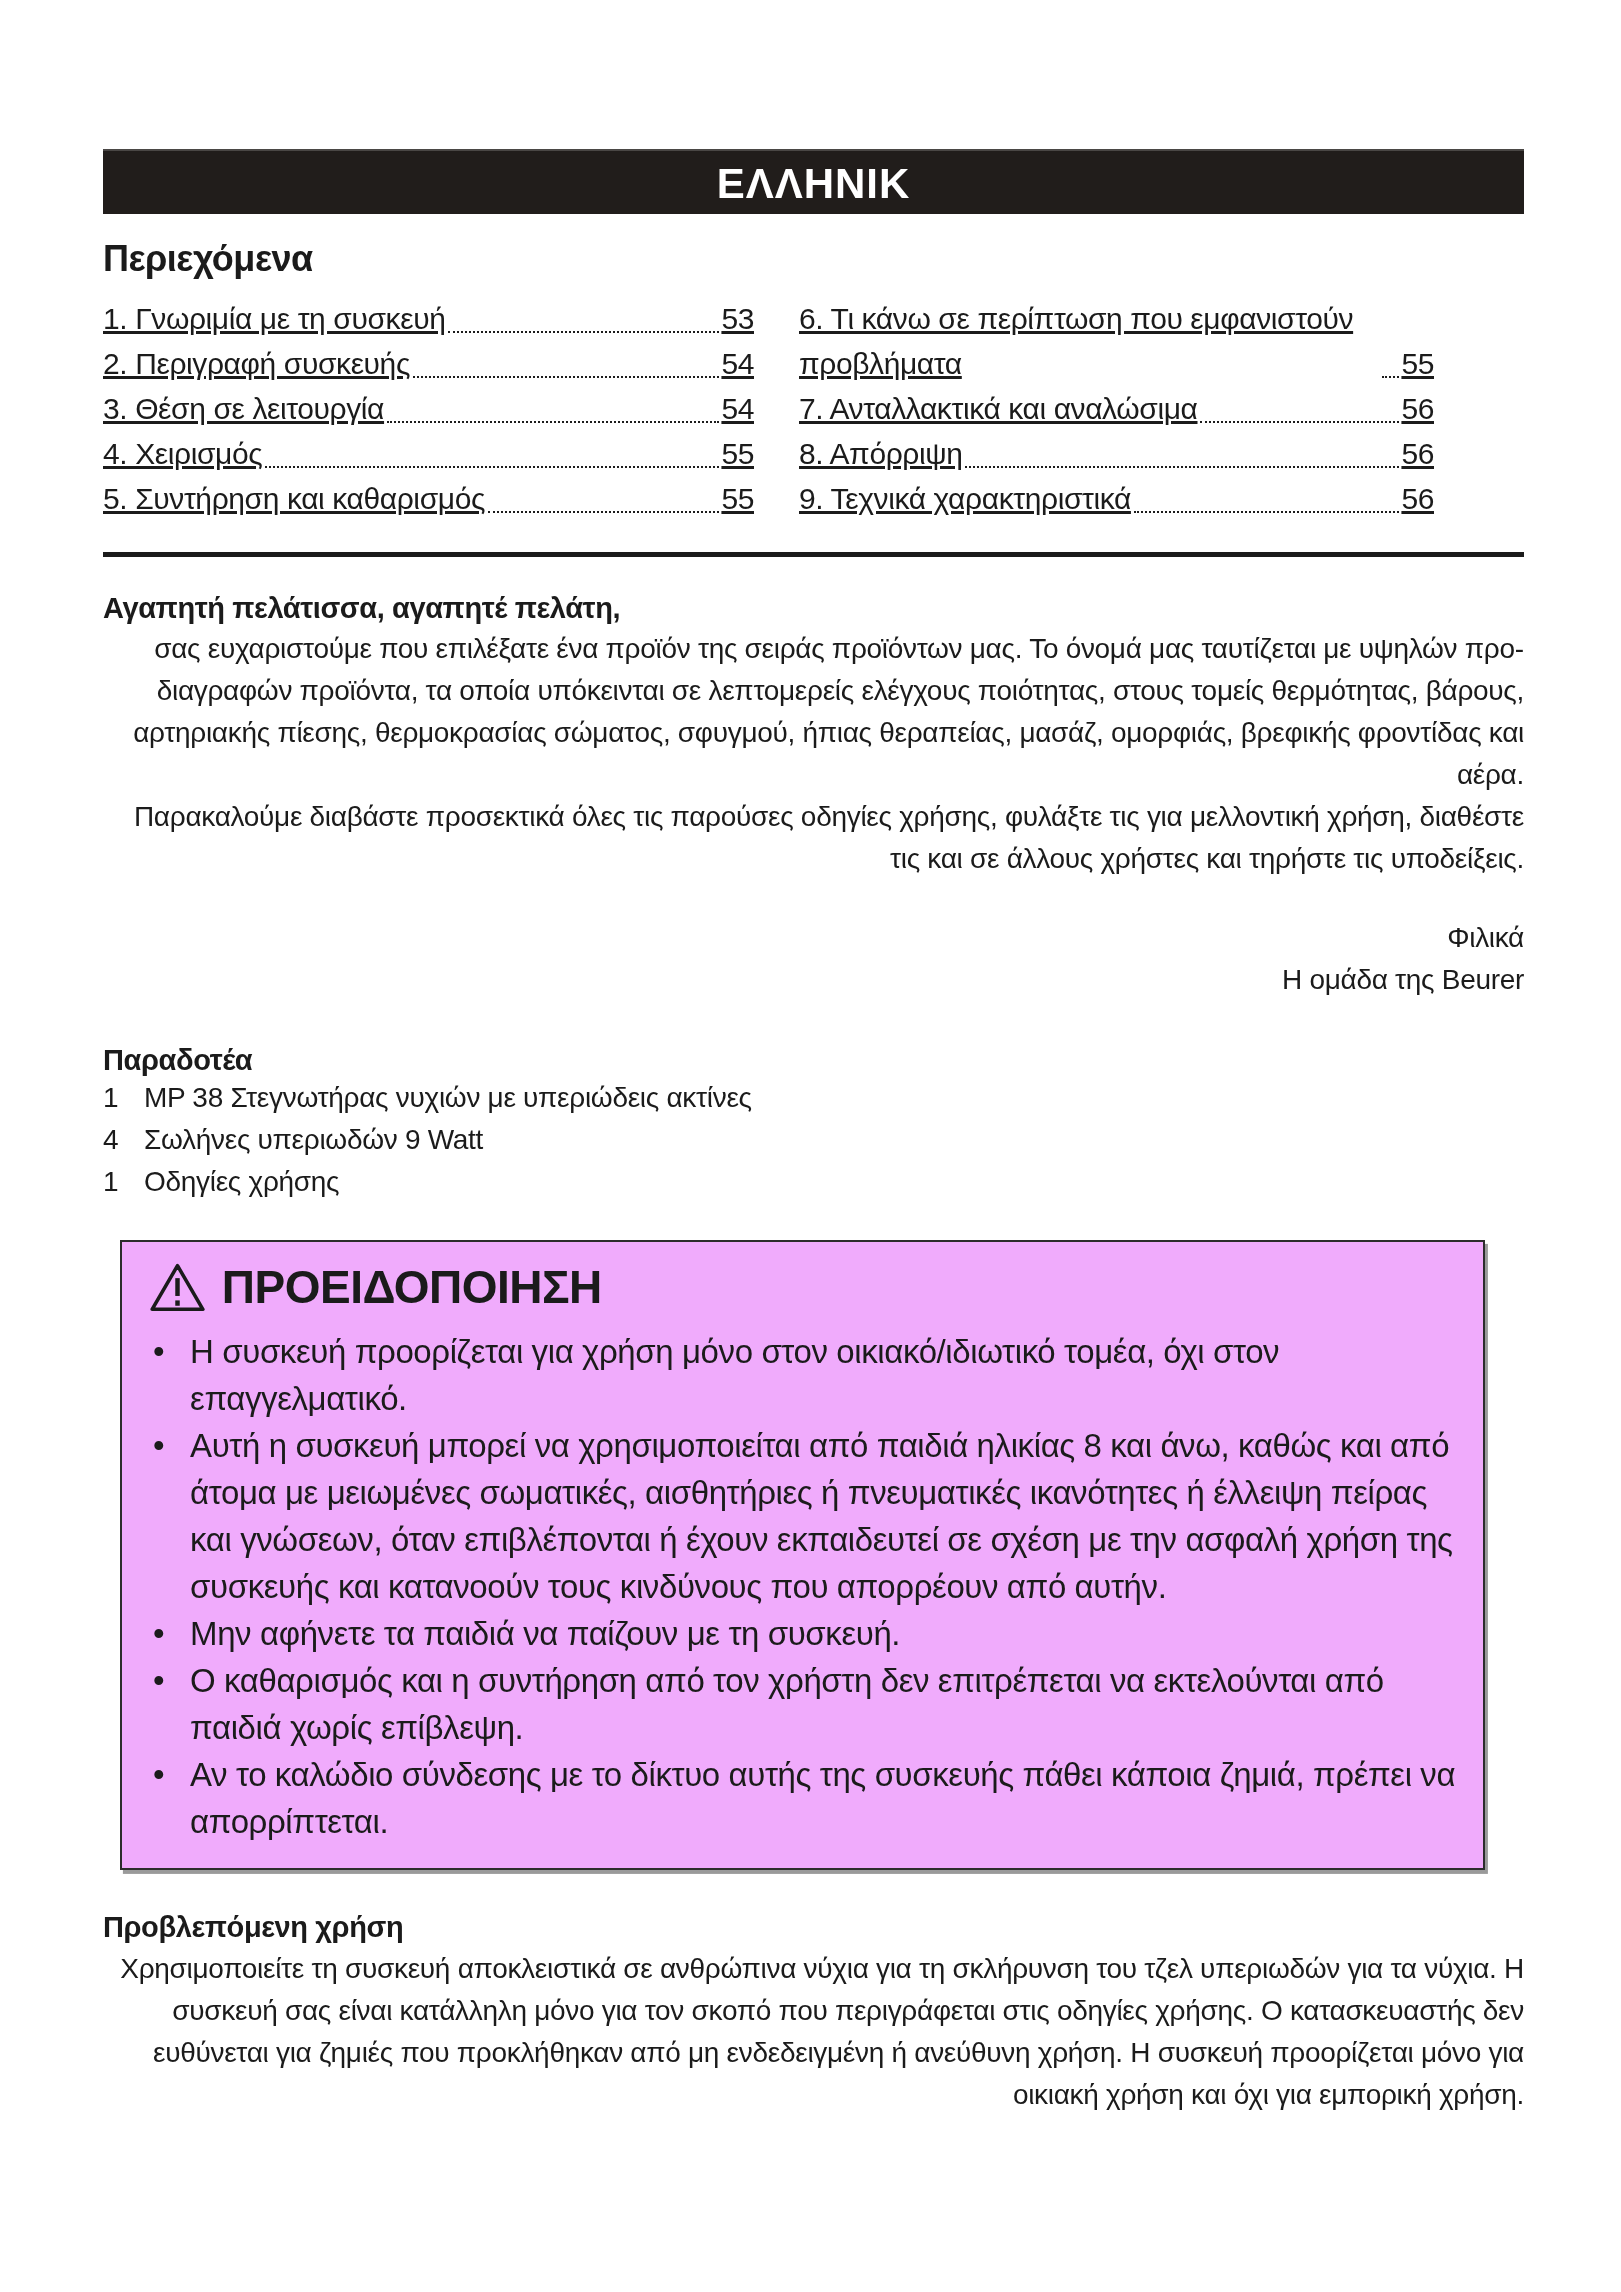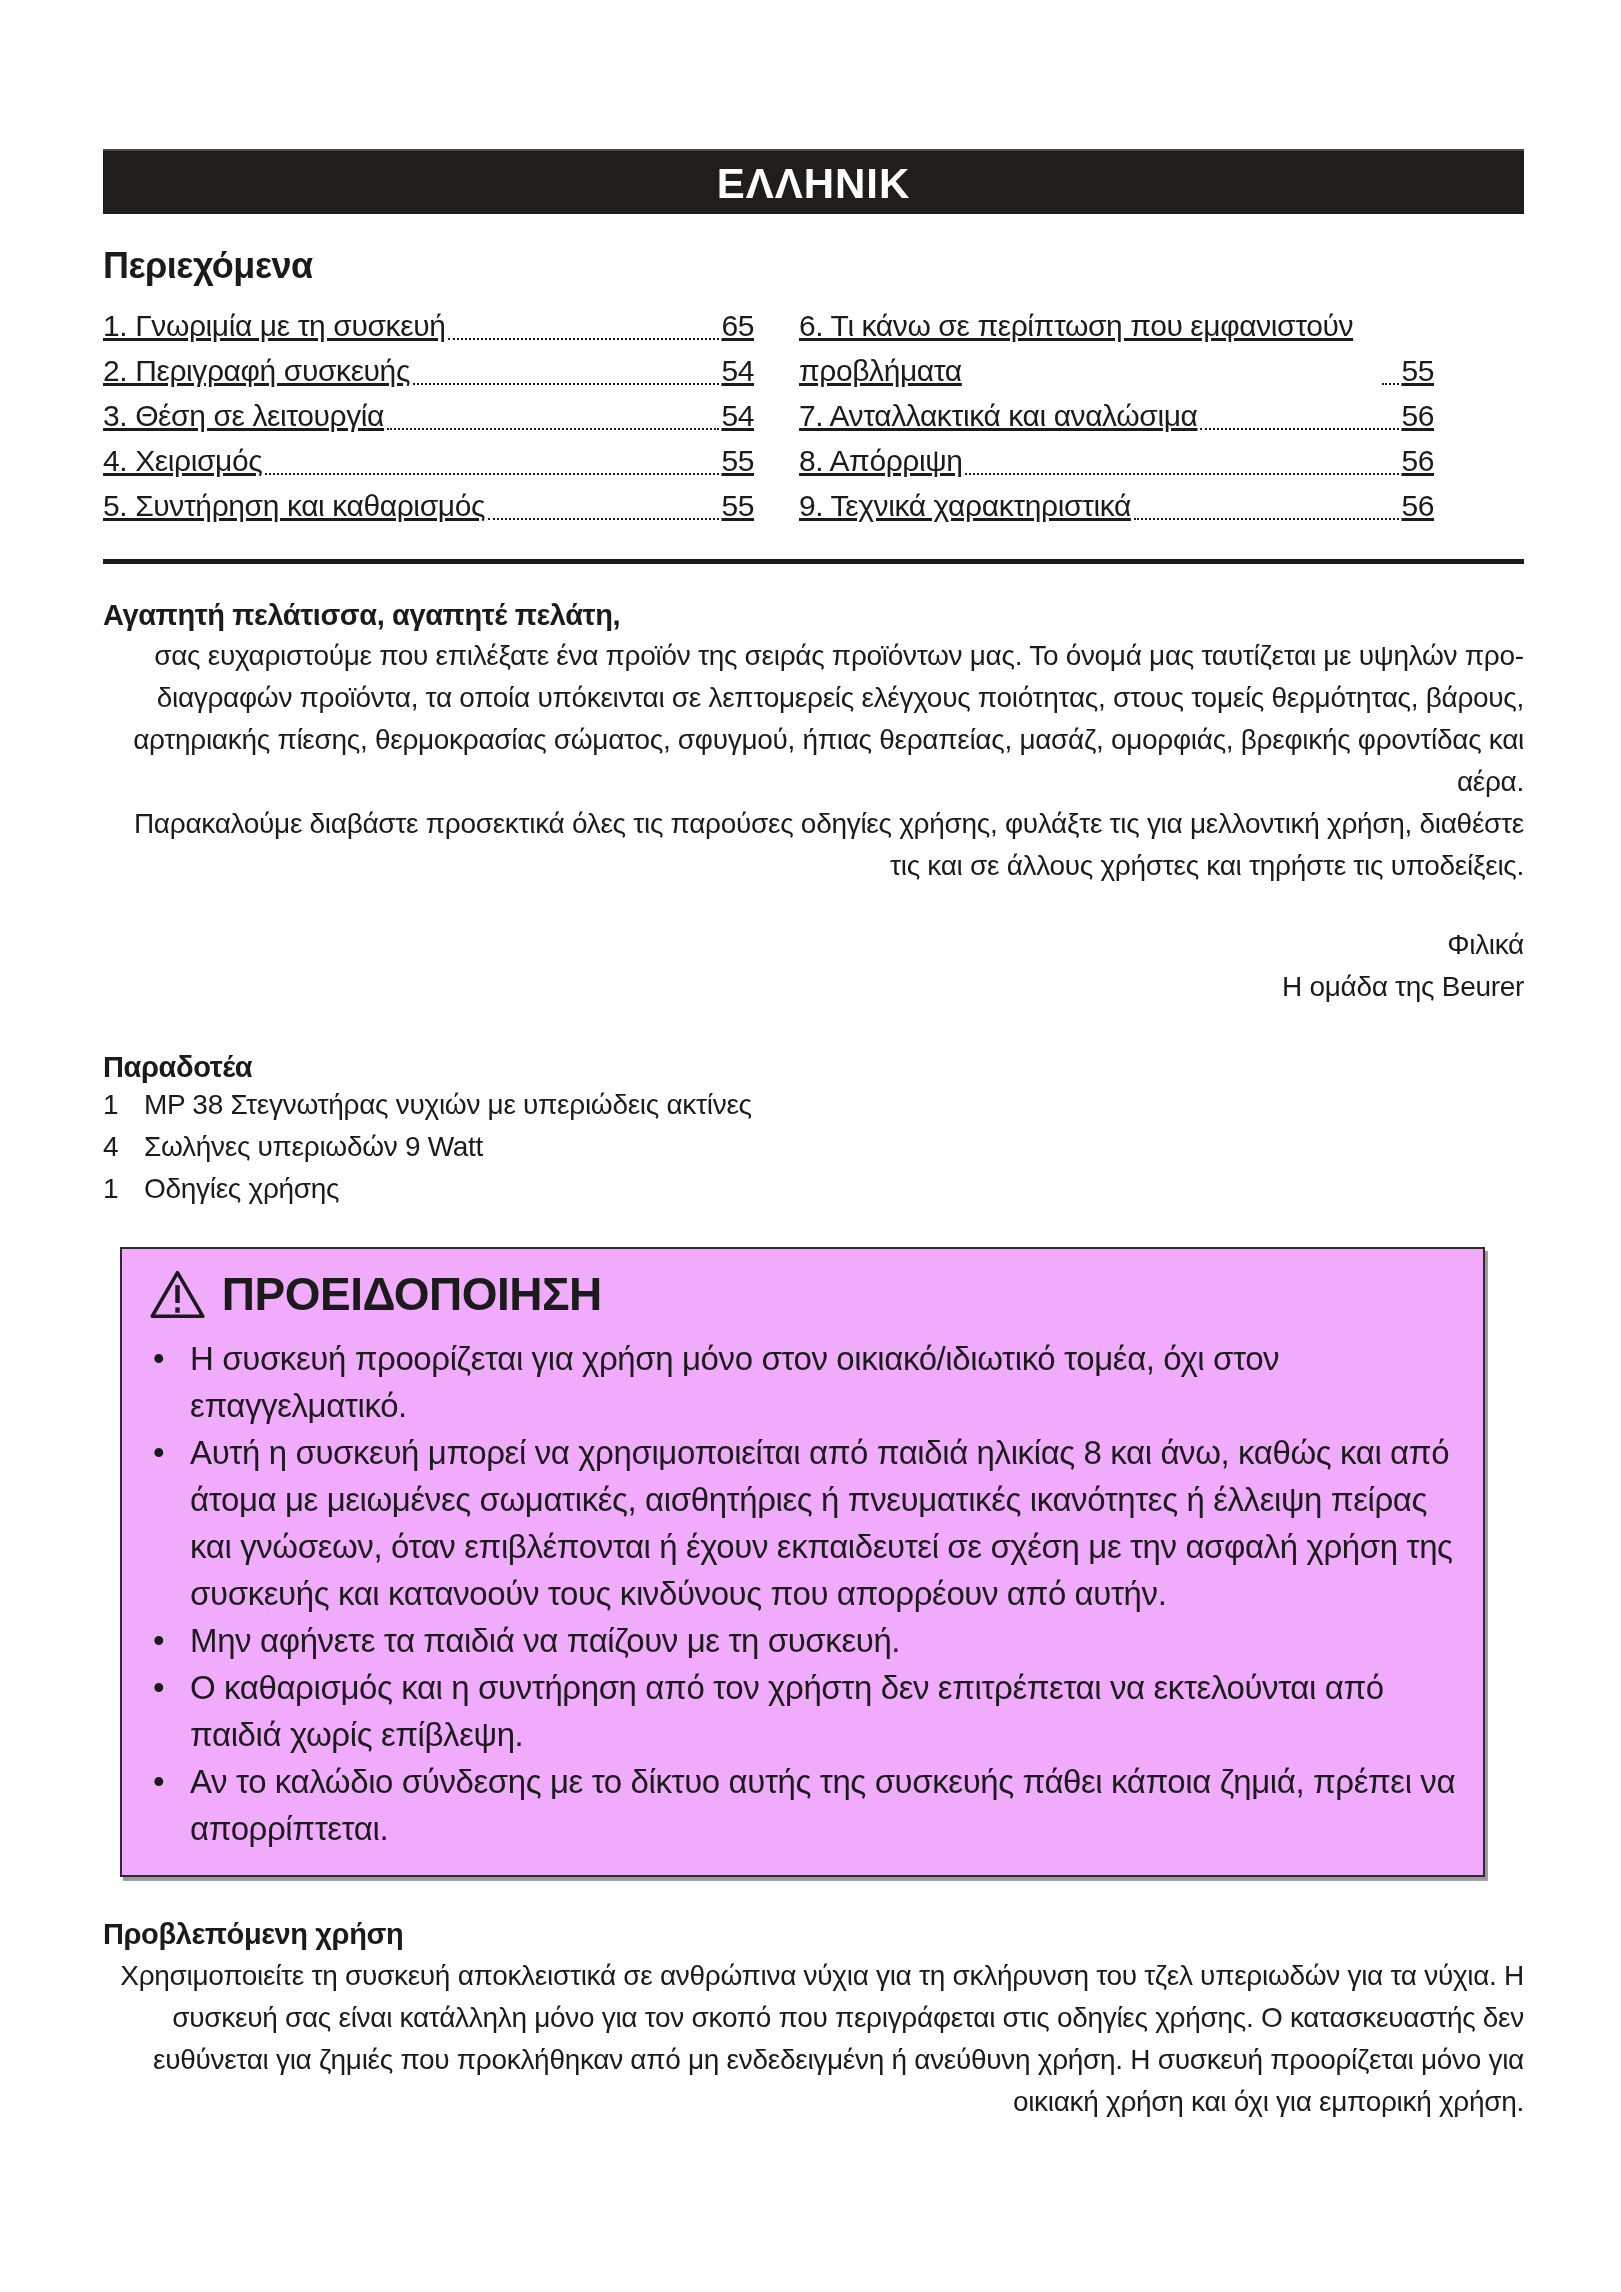--- a/index.html
+++ b/index.html
@@ -26,21 +26,21 @@
     color: #ffffff;
     font-size: 42px;
     font-weight: bold;
     text-align: center;
     line-height: 65px;
     letter-spacing: 1px;
     border-top: 2px solid #4a4745;
   }
   
   .toc-title {
-    margin-top: 31px;
+    margin-top: 24px;
     font-size: 36px;
     font-weight: bold;
     letter-spacing: -0.5px;
   }
   .toc {
     display: flex;
     margin-top: 15.7px;
     gap: 45px;
   }
   .toc-col { display: flex; flex-direction: column; }
@@ -159,21 +159,21 @@
       <span>ΕΛΛΗΝΙΚ</span>
     </div>
 
     <div class="toc-title">Περιεχόμενα</div>
 
     <div class="toc">
       <div class="toc-col toc-col-left">
         <div class="toc-row">
           <span class="toc-label">1. Γνωριμία με τη συσκευή</span>
           <span class="toc-leader"></span>
-          <span class="toc-page">65</span>
+          <span class="toc-page">53</span>
         </div>
         <div class="toc-row">
           <span class="toc-label">2. Περιγραφή συσκευής</span>
           <span class="toc-leader"></span>
           <span class="toc-page">54</span>
         </div>
         <div class="toc-row">
           <span class="toc-label">3. Θέση σε λειτουργία</span>
           <span class="toc-leader"></span>
           <span class="toc-page">54</span>

